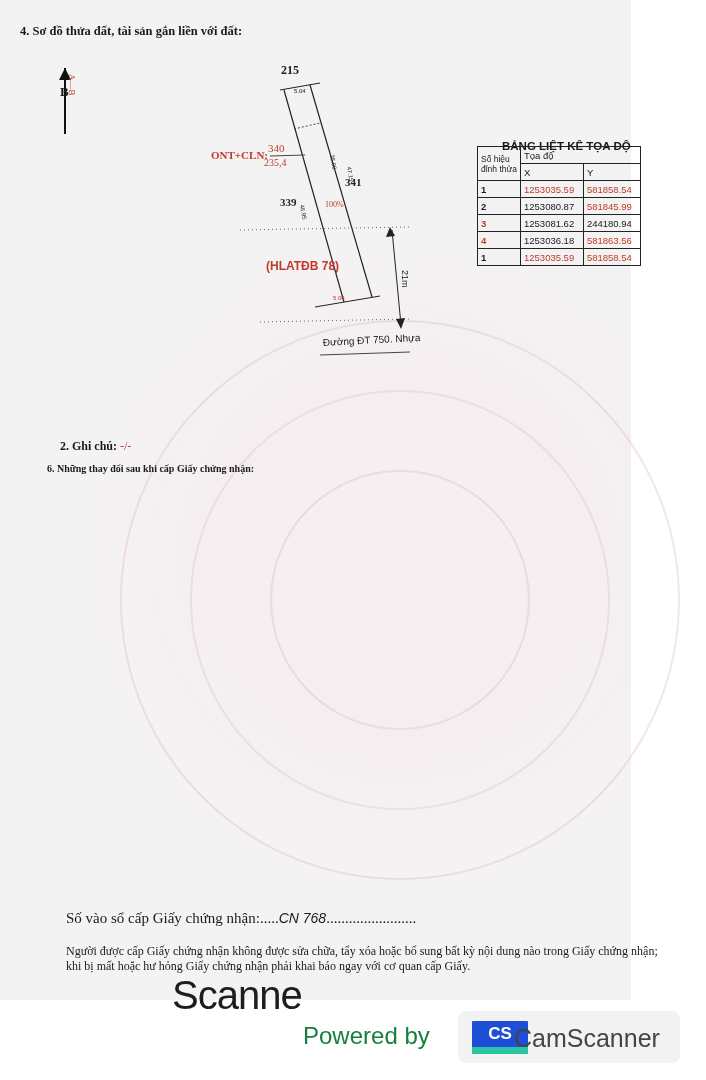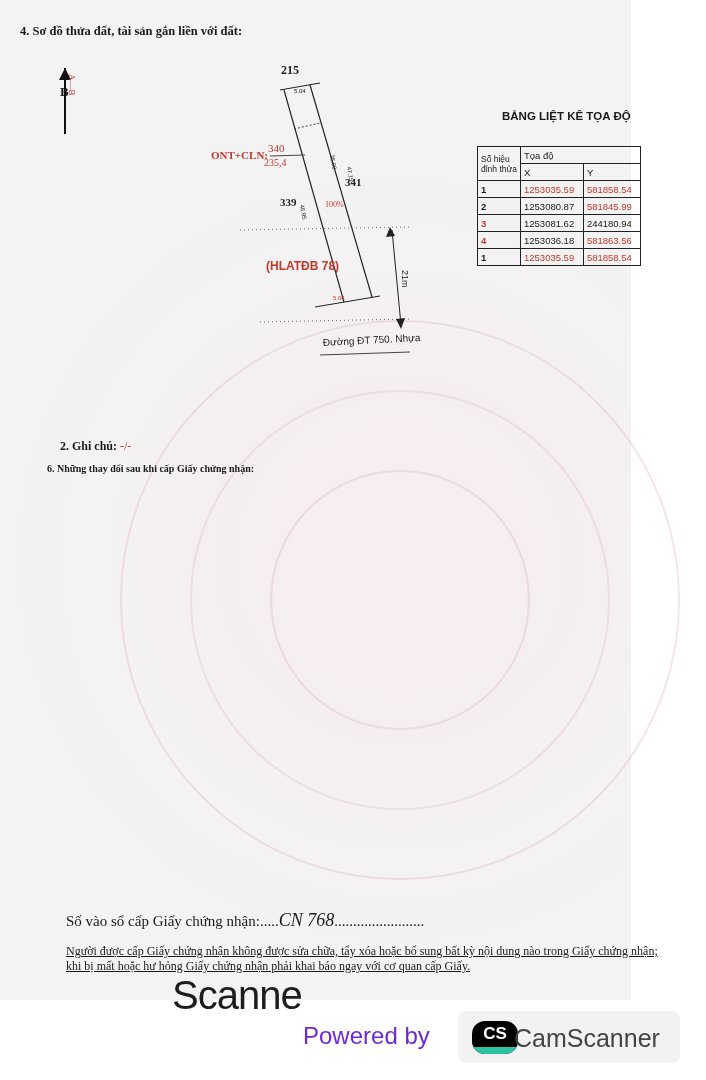--- a/index.html
+++ b/index.html
@@ -15,36 +15,36 @@
   .b { font-weight:bold; }
   .title1 { left:20px; top:24px; font-size:12.5px; }
   .north { left:64px; top:68px; width:2px; height:66px; background:#111; }
   .north-arrow { left:59px; top:68px; width:0; height:0; border-left:6px solid transparent; border-right:6px solid transparent; border-bottom:12px solid #111; }
   .north-b { left:60px; top:84px; font-size:13px; font-weight:bold; }
   .north-red { left:67px; top:74px; font-size:9px; color:#c0392b; writing-mode:vertical-rl; }
   .red { color:#c0392b; }
   table.coords { border-collapse:collapse; font-size:9.5px; font-family:"Liberation Sans", sans-serif; }
   table.coords td, table.coords th { border:1px solid #222; padding:1px 3px; text-align:left; height:14px; }
   table.coords th { font-weight:normal; }
-  .coord-title { left:502px; top:110px; font-size:11.5px; font-family:"Liberation Sans", sans-serif; font-weight:bold; }
+  .coord-title { left:502px; top:140px; font-size:11.5px; font-family:"Liberation Sans", sans-serif; font-weight:bold; }
   .s5 { left:60px; top:439px; font-size:12px; }
   .s6 { left:47px; top:463px; font-size:10px; }
   .changes { left:46px; top:482px; width:612px; height:405px; border:2px solid #111; box-sizing:border-box; }
   .changes .vline { position:absolute; left:452px; top:0; bottom:0; width:2px; background:#111; }
   .changes .hline { position:absolute; left:0; right:0; top:58px; height:2px; background:#111; }
   .changes .h1 { position:absolute; left:0; width:452px; top:22px; text-align:center; font-size:12px; }
   .changes .h2 { position:absolute; left:454px; right:0; top:12px; text-align:center; font-size:12px; line-height:16px; }
   .regno { left:66px; top:910px; font-size:15px; }
-  .regno .hand { font-family:Liberation Serif, serif; font-style:italic; font-size:18px; }
-  .note { left:66px; top:944px; width:600px; font-size:12px; line-height:15px;text-decoration:underline; }
+  .regno .hand { font-family:Liberation Sans, sans-serif; font-style:italic; font-size:14px; }
+  .note { left:66px; top:944px; width:600px; font-size:12px; line-height:15px; }
   .footer { left:0; top:1000px; width:706px; height:80px; background:#ffffff; }
   .scanne { left:172px; top:973px; font-family:Liberation Sans, sans-serif; font-size:40px; color:#1d1d1d; letter-spacing:-1px; }
-  .powered { left:303px; top:1022px; font-family:"Liberation Sans", sans-serif; font-size:24px; color:#6d28d9; }
+  .powered { left:303px; top:1022px; font-family:"Liberation Sans", sans-serif; font-size:24px; color:#15803d; }
   .cs-badge { left:458px; top:1011px; width:222px; height:52px; background:#f2f2f2; border-radius:8px; }
-  .cs-logo { left:472px; top:1021px; width:46px; height:33px; background:#000000; border-radius:13px; overflow:hidden; }
+  .cs-logo { left:472px; top:1021px; width:56px; height:33px; background:#1d4ed8; border-radius:1px; overflow:hidden; }
   .cs-logo .txt { position:absolute; left:0; right:0; top:3px; text-align:center; color:#fff; font-family:"Liberation Sans", sans-serif; font-weight:bold; font-size:17px; }
   .cs-logo .bar { position:absolute; left:0; right:0; bottom:0; height:7px; background:#2cc5a3; }
   .cs-name { left:514px; top:1024px; font-family:"Liberation Sans", sans-serif; font-size:25px; color:#444; }
 </style>
 </head>
 <body>
 
 <div class="page">
   <div class="seal"></div>
   <div class="seal s2"></div>

